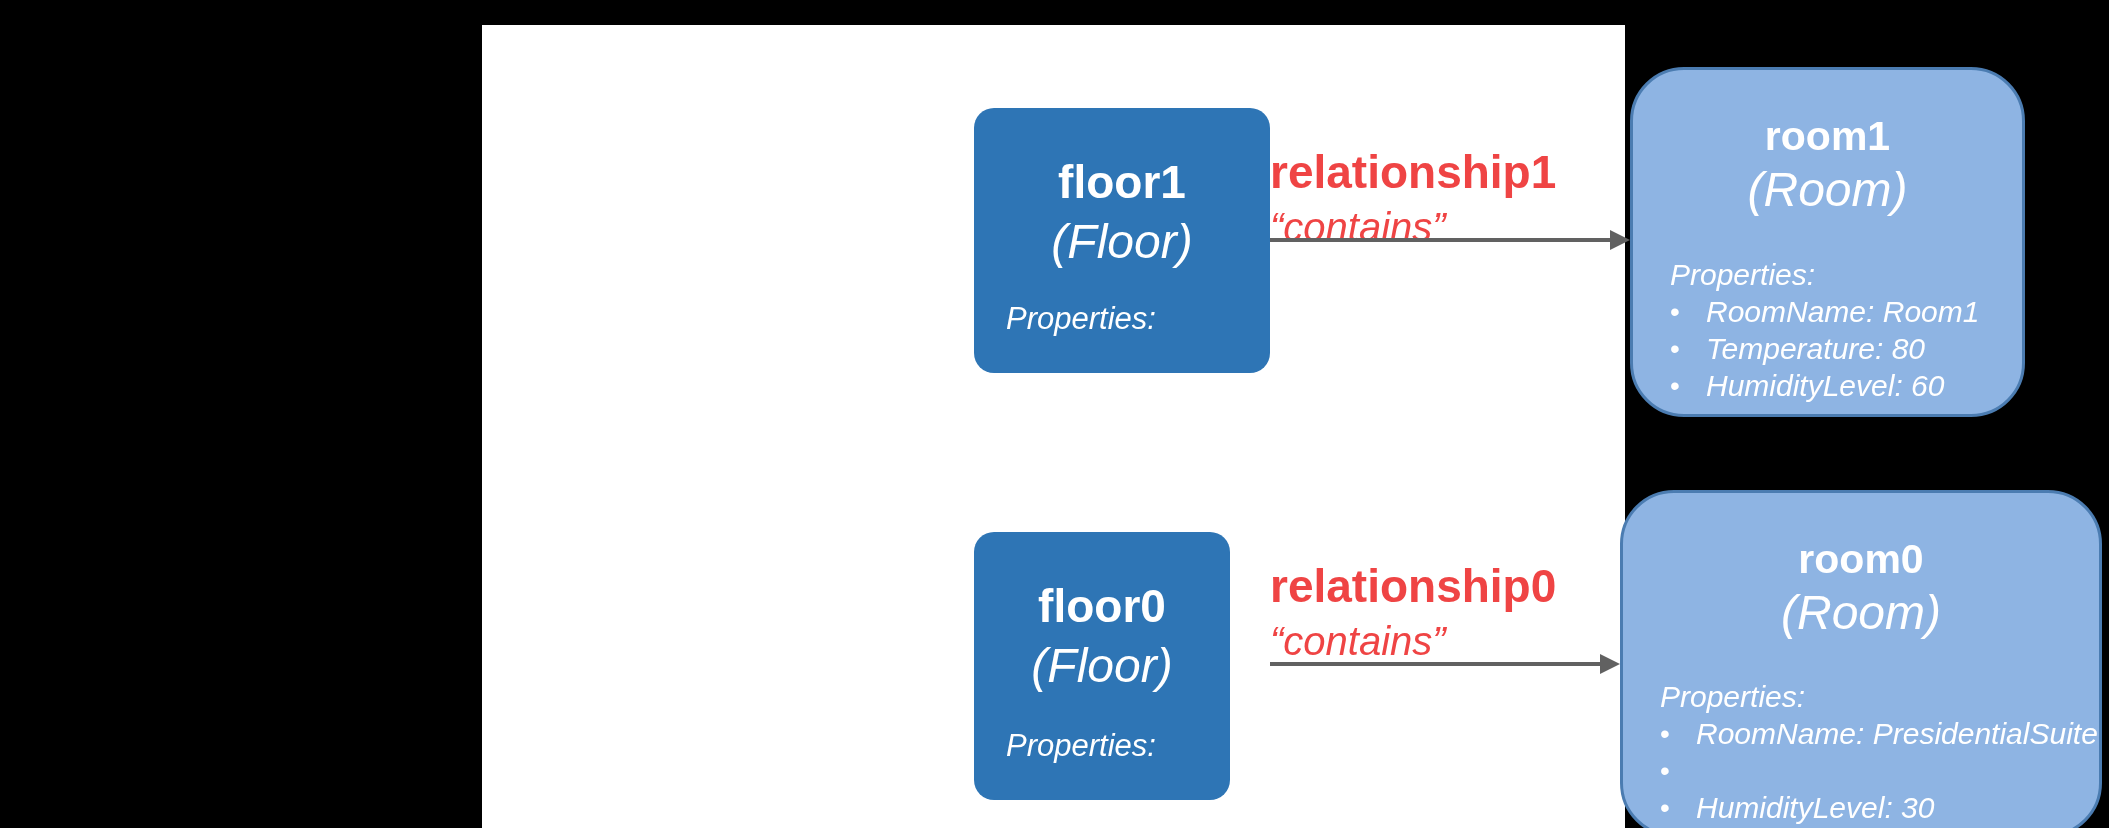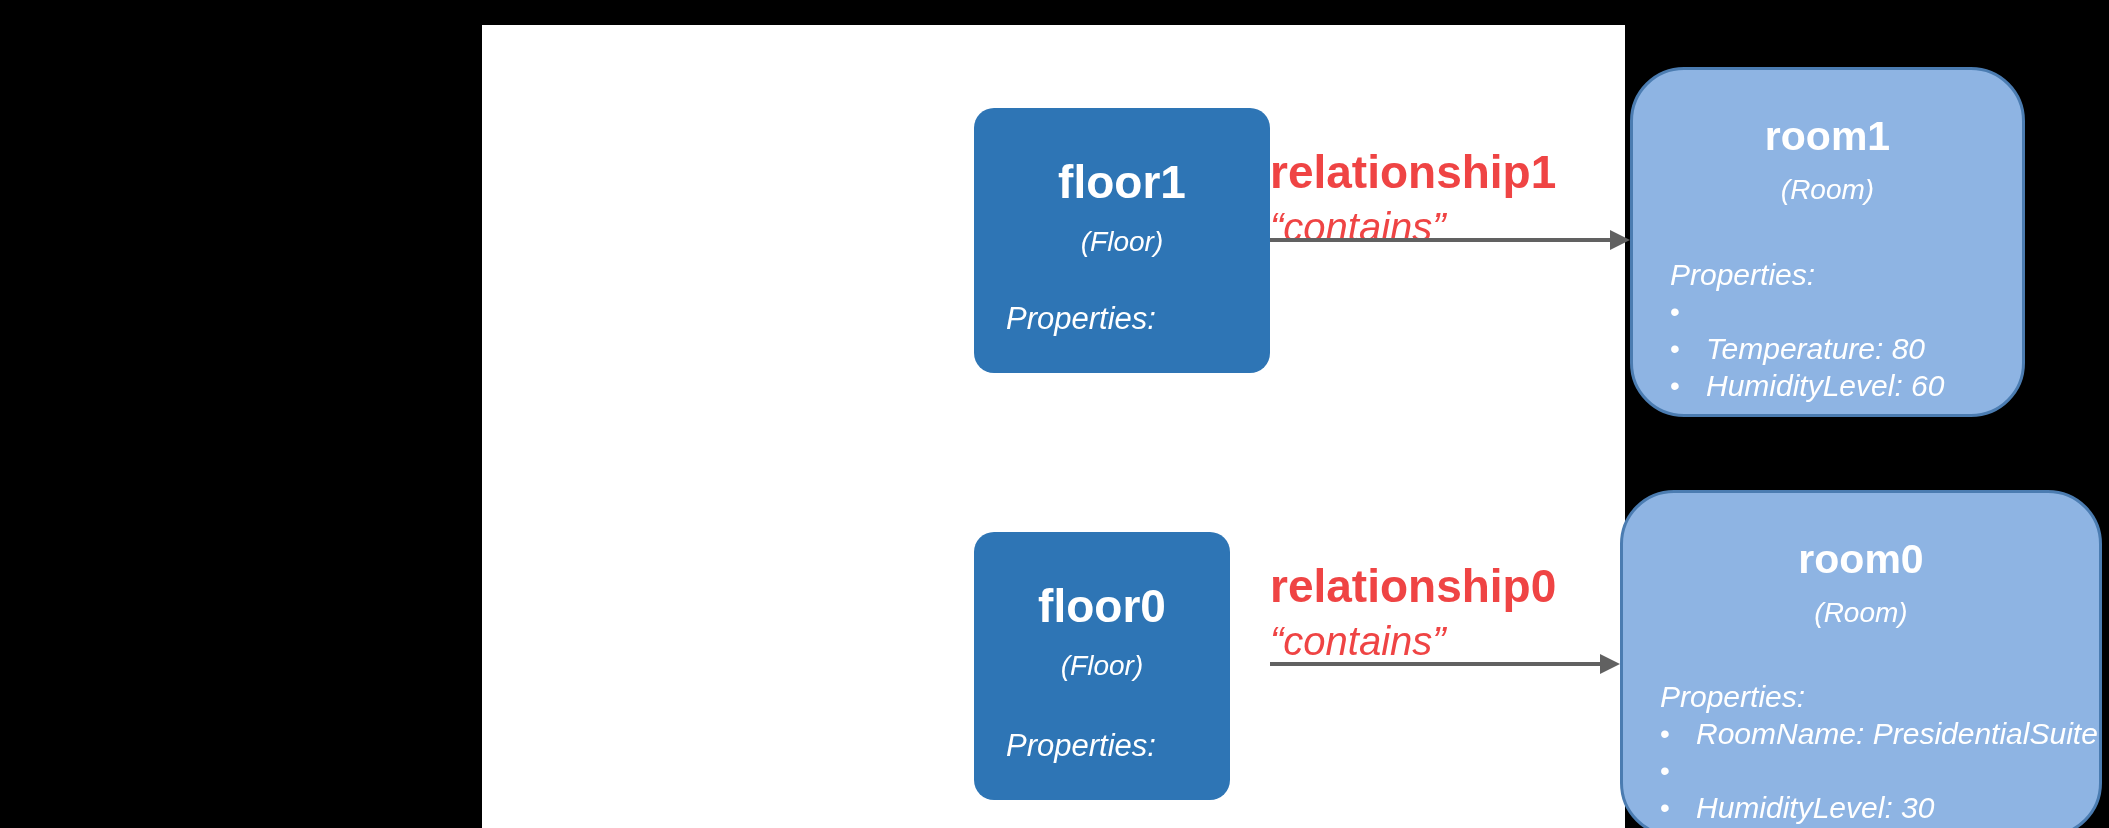--- a/index.html
+++ b/index.html
@@ -14,21 +14,21 @@
   .node--floor{background:#2e75b5;border-radius:20px;padding-top:48px;gap:10px;}
   .node--room{background:#8eb4e3;border:3px solid #4b7cb1;border-radius:54px;padding-top:40px;gap:4px;}
   #floor1-node{left:492px;top:83px;width:296px;height:265px;}
   #floor0-node{left:492px;top:507px;width:256px;height:268px;}
   #room1-node{left:1148px;top:42px;width:395px;height:350px;}
   #room0-node{left:1138px;top:465px;width:482px;height:347px;}
 
   .node-title{color:#fff;font-weight:700;line-height:52px;white-space:nowrap;}
   .node--floor .node-title{font-size:46px;}
   .node--room  .node-title{font-size:41px;}
-  .node-subtitle{color:#fff;font-style:italic;font-size:28px;line-height:48px;white-space:nowrap;}
+  .node-subtitle{color:#fff;font-style:italic;font-size:48px;line-height:48px;white-space:nowrap;}
 
   .floor-props{position:absolute;left:32px;bottom:36px;color:#fff;font-style:italic;font-size:31px;white-space:nowrap;}
 
   .room-props{position:absolute;left:37px;top:186px;right:16px;color:#fff;font-style:italic;font-size:30px;line-height:37px;}
   #room0-node .room-props{top:185px;}
   .prop-row{display:flex;}
   .prop-marker{width:36px;flex:0 0 36px;font-style:normal;font-size:28px;}
   .prop-text{white-space:nowrap;}
 
   
@@ -66,20 +66,21 @@
     <div class="arrow-line" id="arrow1-line"></div>
     <div class="arrow-head" id="arrow1-head"></div>
 
     <div class="node node--room" id="room1-node">
       <div class="node-title">room1</div>
       <div class="node-subtitle">(Room)</div>
       <div class="room-props">
         <div class="prop-label">Properties:</div>
         <div class="prop-row">
           <span class="prop-marker">•</span>
+          <span class="prop-text">RoomName: Room1</span>
         </div>
         <div class="prop-row">
           <span class="prop-marker">•</span>
           <span class="prop-text">Temperature: 80</span>
         </div>
         <div class="prop-row">
           <span class="prop-marker">•</span>
           <span class="prop-text">HumidityLevel: 60</span>
         </div>
       </div>

